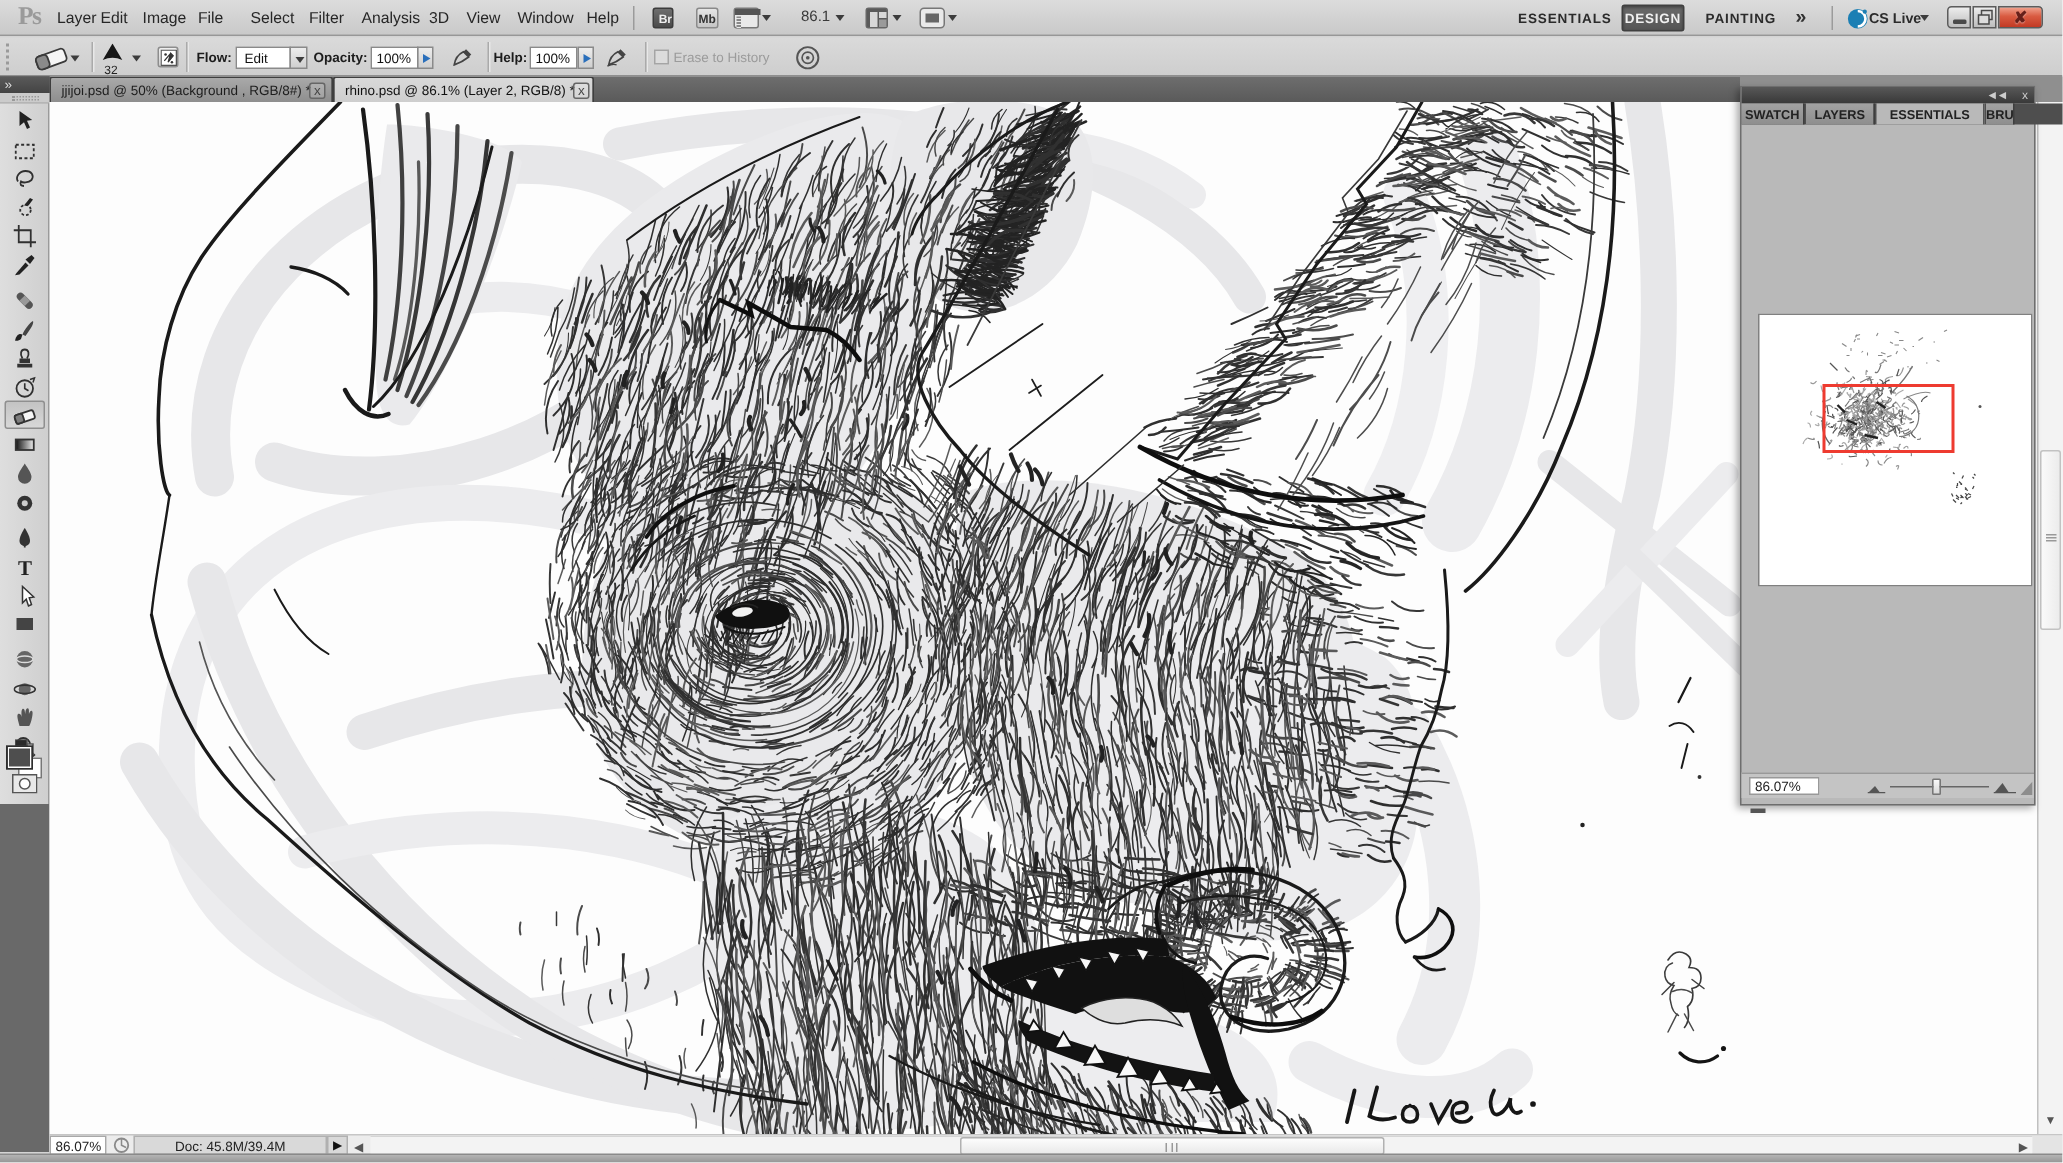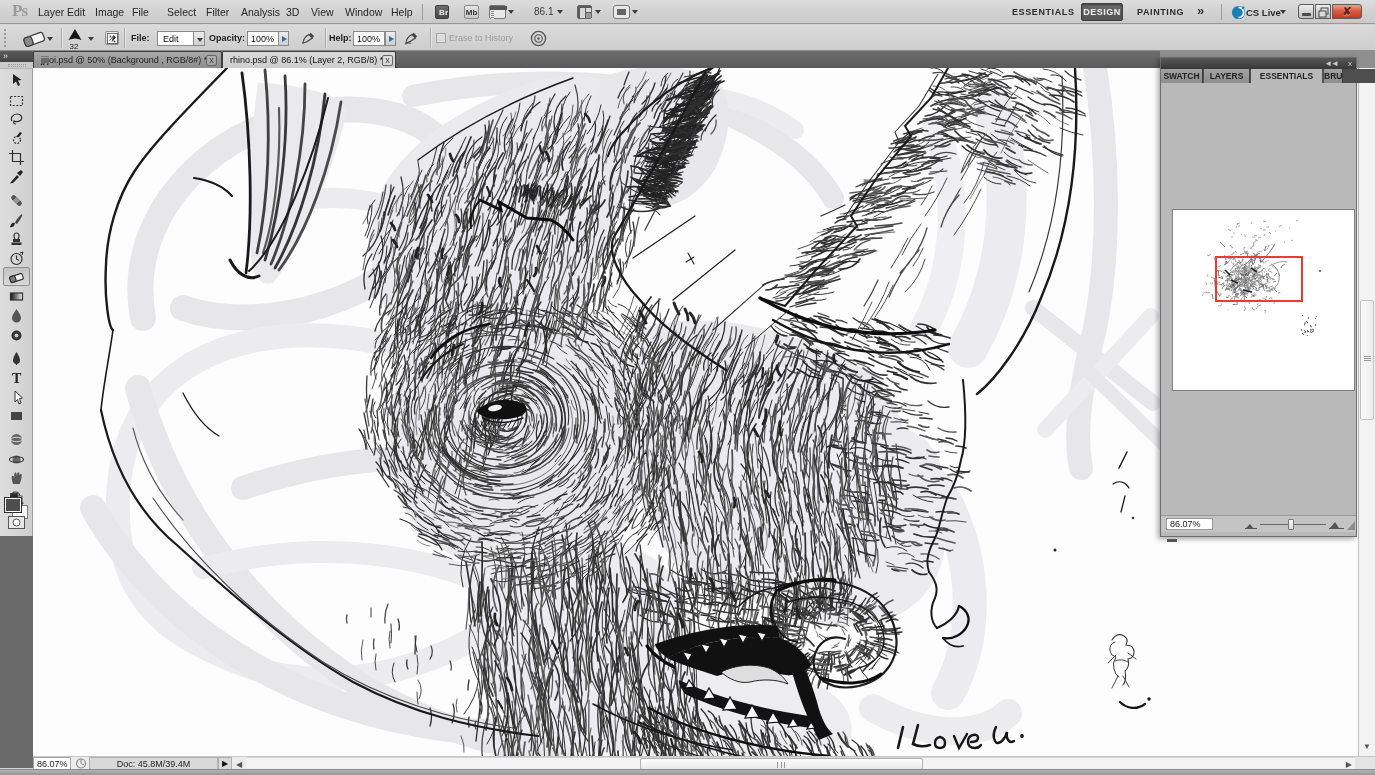--- a/index.html
+++ b/index.html
@@ -140,21 +140,21 @@
     <div class="darr" style="left:88px;top:12px"></div>
     <div class="mbtn" style="left:105px;top:6px;width:14px;height:14px;background:linear-gradient(#efefef,#cfcfcf);border-radius:2px">
       <svg width="11" height="11" viewBox="0 0 13 13" style="margin-top:1px">
           <rect x="0.5" y="0.5" width="12" height="12" fill="#fff" stroke="#555"></rect>
           <path d="M3 9L8 3M8 3l2 2-4 5z" stroke="#333" fill="#333" stroke-width="1"></path>
           <circle cx="4" cy="4" r="1" fill="#333"></circle>
           <circle cx="9" cy="10" r="1" fill="#333"></circle>
         </svg>
     </div>
     <div class="osep" style="left:124px"></div>
-    <span class="lbl" style="left:131px;font-weight:bold">File:</span>
+    <span class="lbl" style="left:131px;font-weight:bold">Flow:</span>
     <div class="inbox" style="left:157px;width:37px;line-height:14px;padding-left:5px">Edit</div>
     <div class="inbox" style="left:193px;width:12px;background:linear-gradient(#ededed,#cfcfcf)">
         <div class="darr" style="left:2.5px;top:6px"></div>
       </div>
     <span class="lbl" style="left:209px;font-weight:bold">Opacity:</span>
     <div class="inbox" style="left:247px;width:32px;line-height:14px;padding-left:3px">100%</div>
     <div class="inbox" style="left:278px;width:11px;background:linear-gradient(#ededed,#cfcfcf)">
         <div style="position:absolute;left:3px;top:3.5px;width:0;height:0;border-top:3.5px solid transparent;border-bottom:3.5px solid transparent;border-left:5px solid #2a6fbb"></div>
       </div>
     <svg class="abs" style="left:301px;top:6px" width="15" height="14" viewBox="0 0 17 16">

